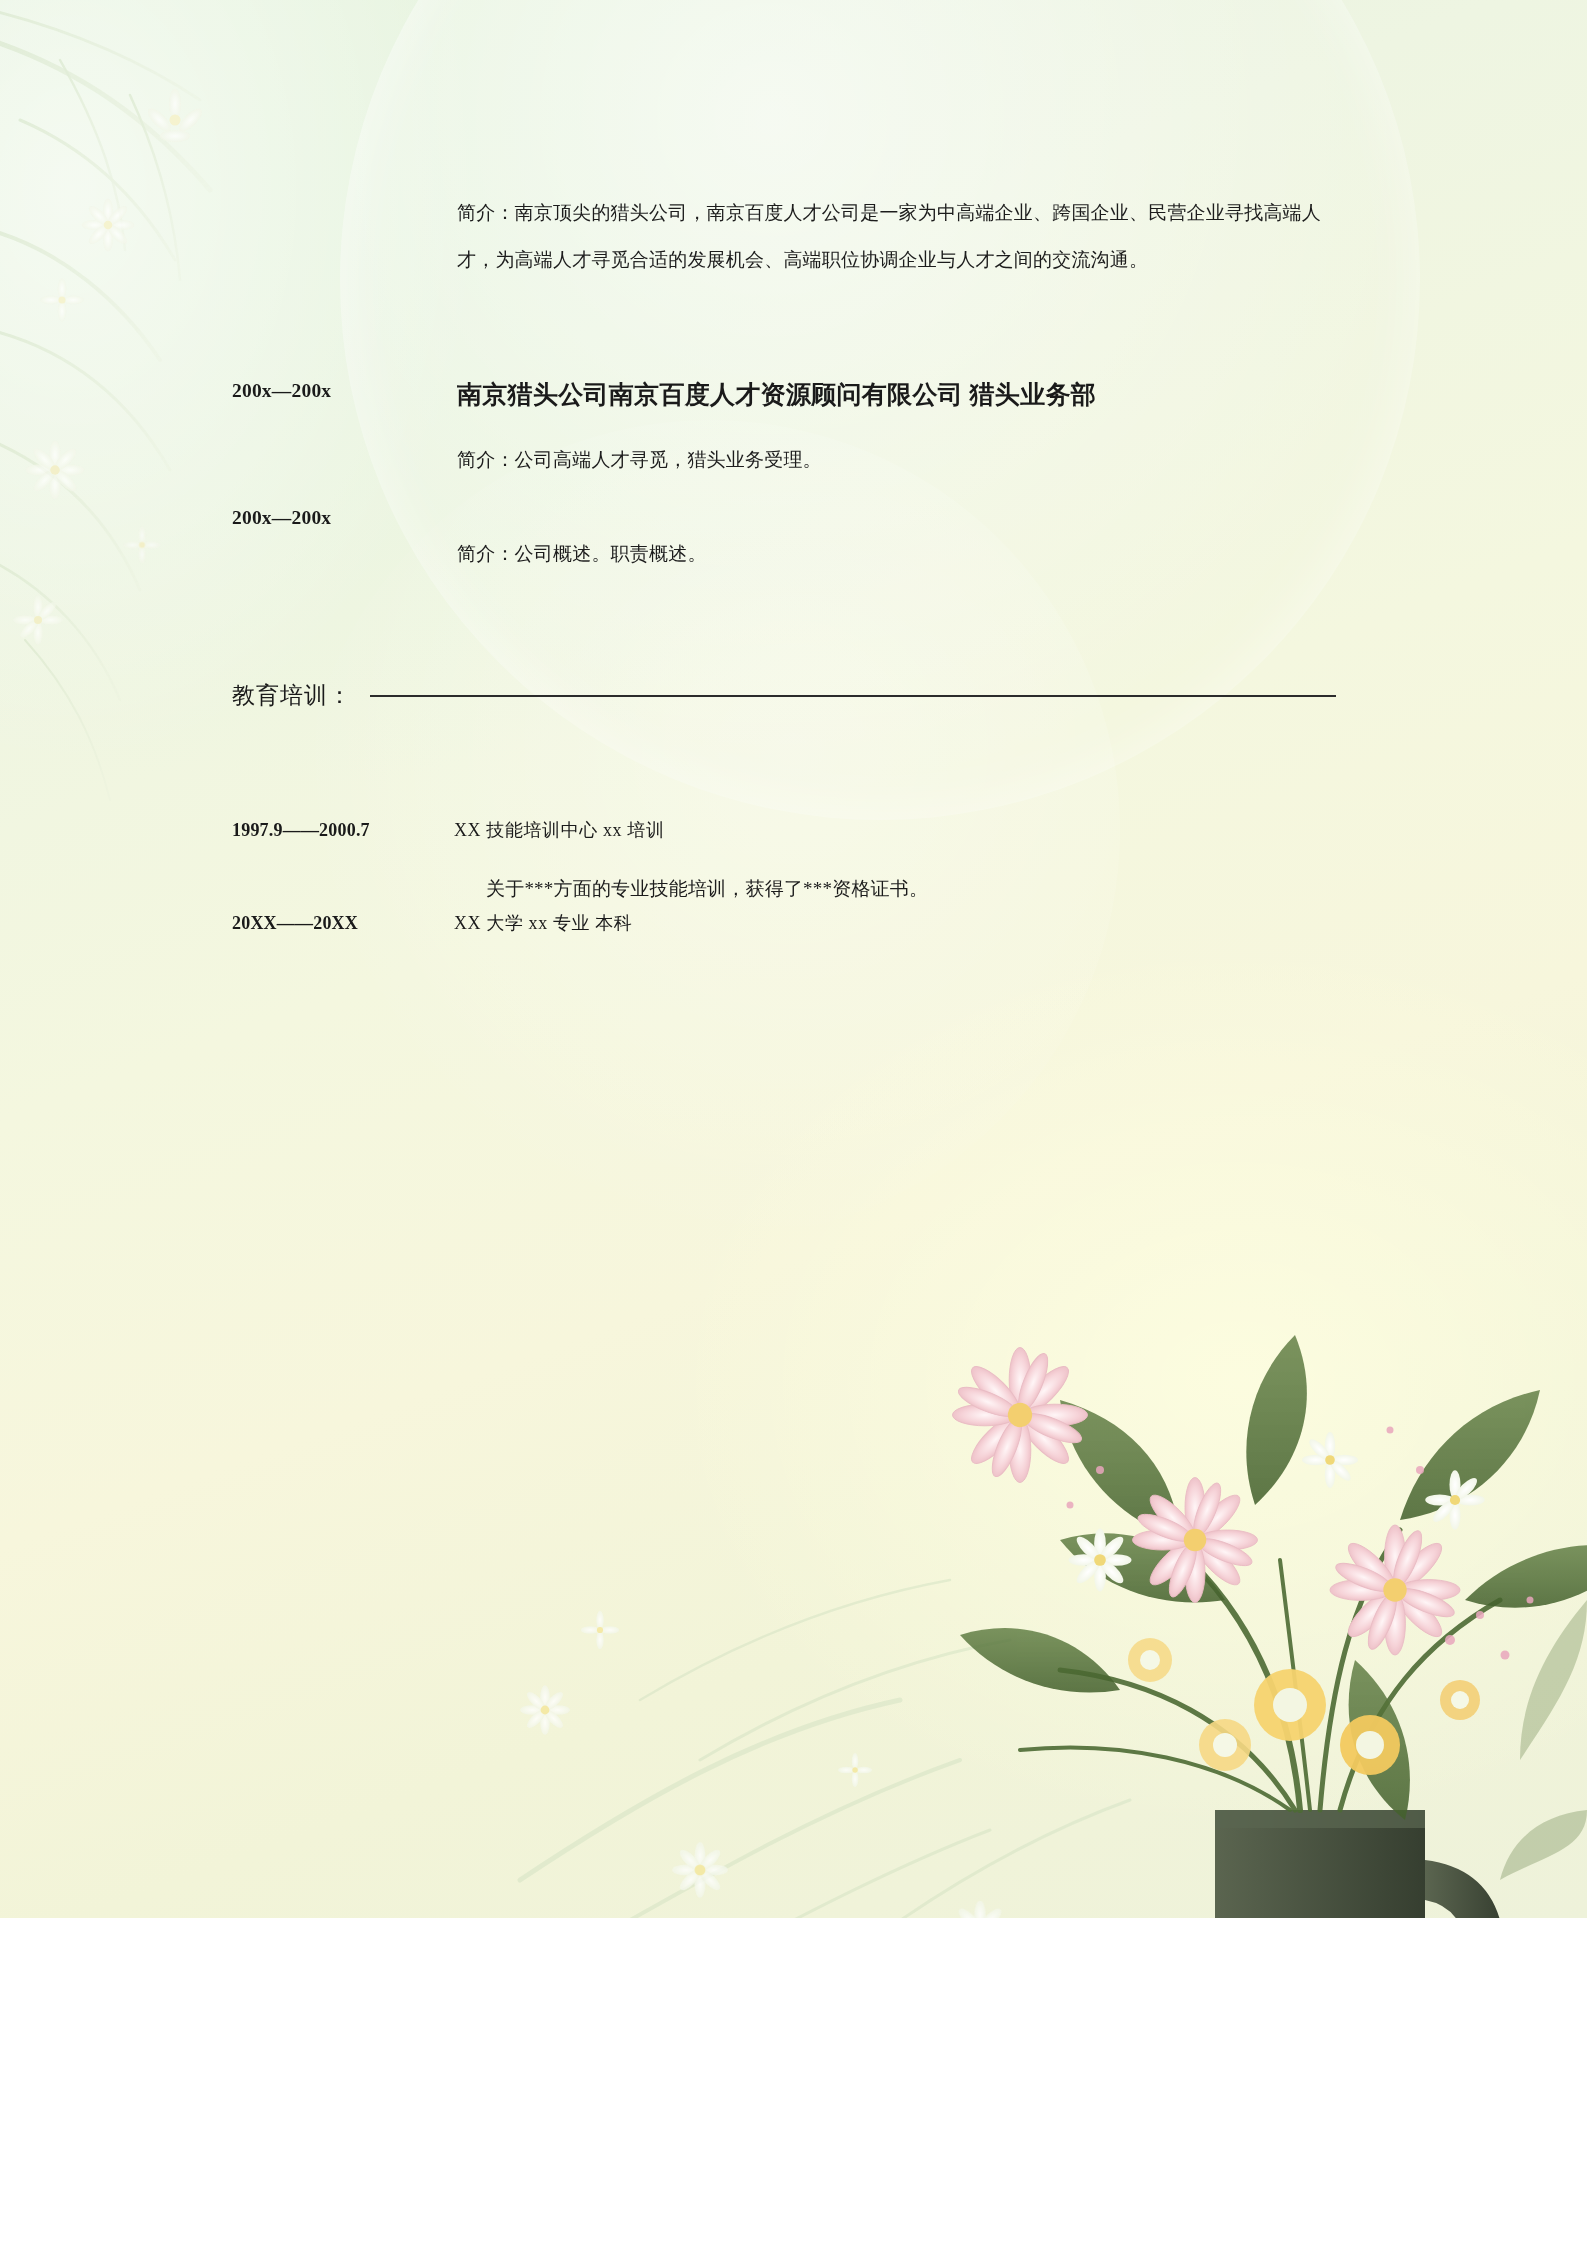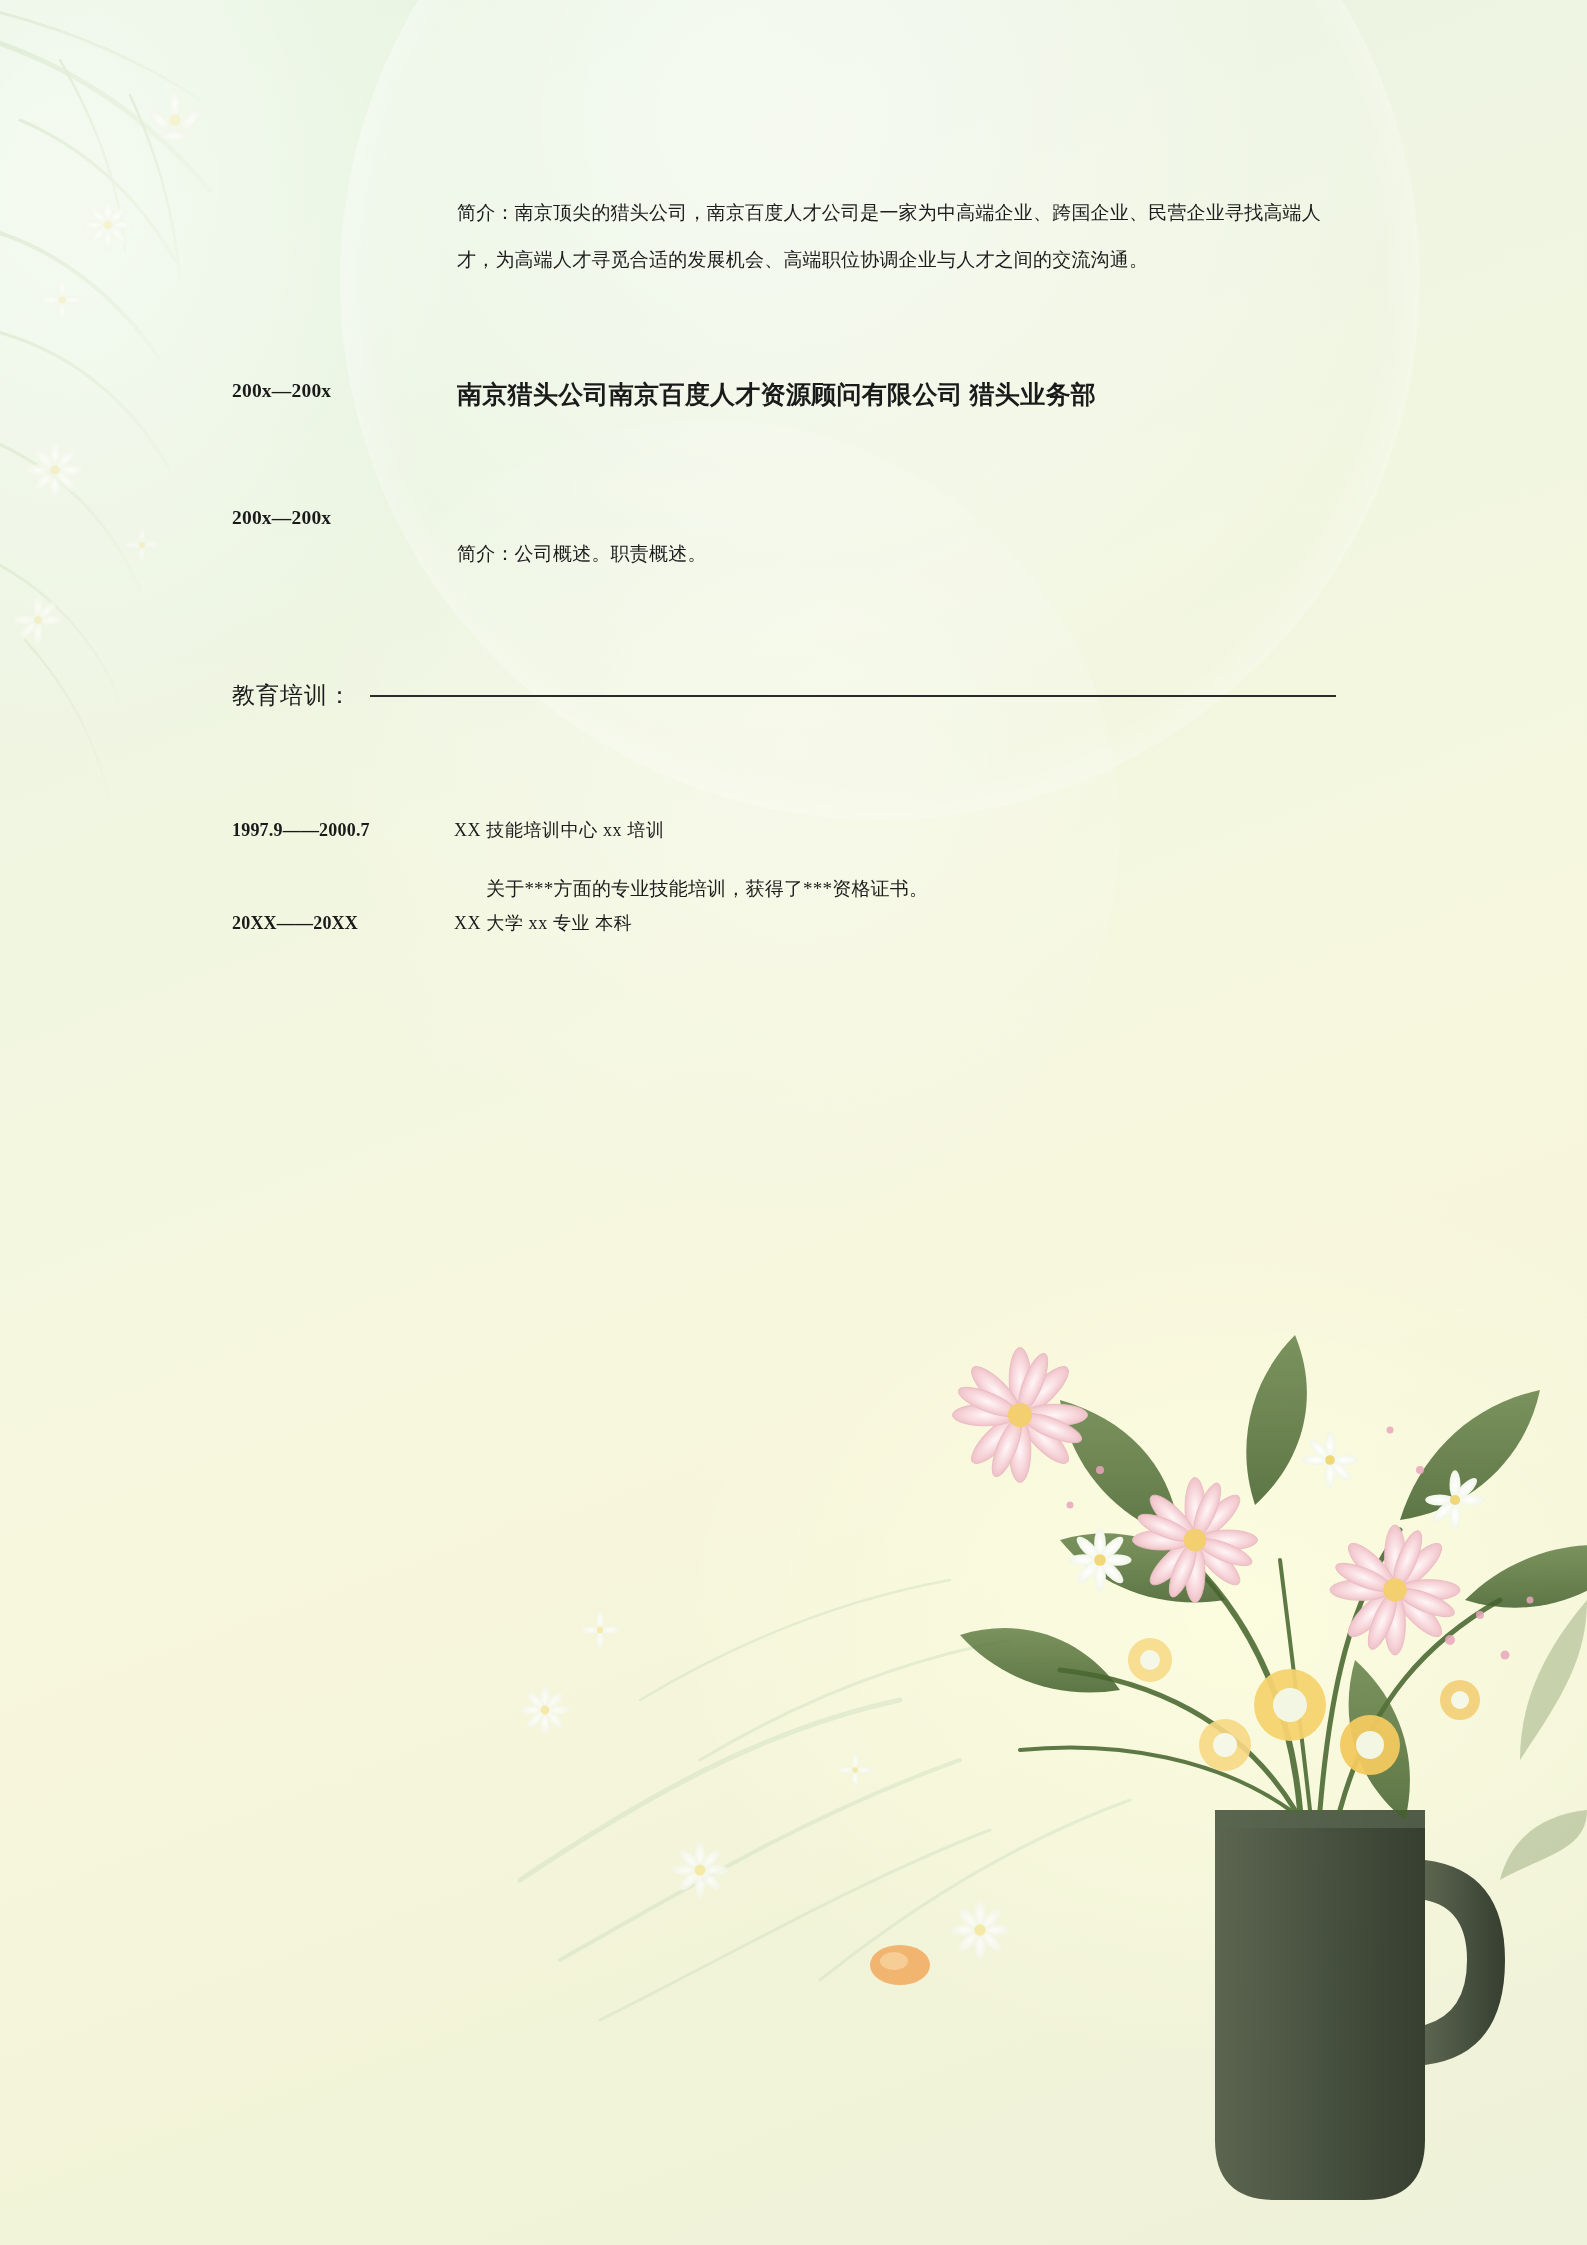--- a/index.html
+++ b/index.html
@@ -3,21 +3,21 @@
 <meta charset="utf-8">
 <style>
   html, body {
     margin: 0;
     padding: 0;
     background: #ffffff;
   }
   .page {
     position: relative;
     width: 1587px;
-    height: 2245px;
+    height: 1918px;
     overflow: hidden;
     background:
       radial-gradient(ellipse 900px 700px at 78% 72%, rgba(255,255,225,0.75) 0%, rgba(255,255,225,0) 65%),
       radial-gradient(ellipse 1200px 900px at 18% 8%, rgba(232,245,225,0.95) 0%, rgba(232,245,225,0) 70%),
       linear-gradient(160deg, #e6f2e0 0%, #eef5e2 22%, #f4f7df 45%, #f7f6dc 62%, #f2f4d8 78%, #eef2da 100%);
     font-family: "Liberation Serif", serif;
   }
 
   
   .bg-art {
@@ -522,20 +522,21 @@
         </div>
       </div>
     </div>
 
     <div class="block" style="left:232px; top:378px; width:1104px;">
       <div class="row">
         <div class="date-col">200x—200x</div>
         <div class="body-col">
           <div class="job-title">南京猎头公司南京百度人才资源顾问有限公司  猎头业务部</div>
           <div class="sp-8"></div>
+          <div class="para tight">简介：公司高端人才寻觅，猎头业务受理。</div>
         </div>
       </div>
     </div>
 
     <div class="block" style="left:232px; top:505px; width:1104px;">
       <div class="row">
         <div class="date-col">200x—200x</div>
         <div class="body-col">
           <div class="sp-8"></div>
           <div class="para tight">简介：公司概述。职责概述。</div>

